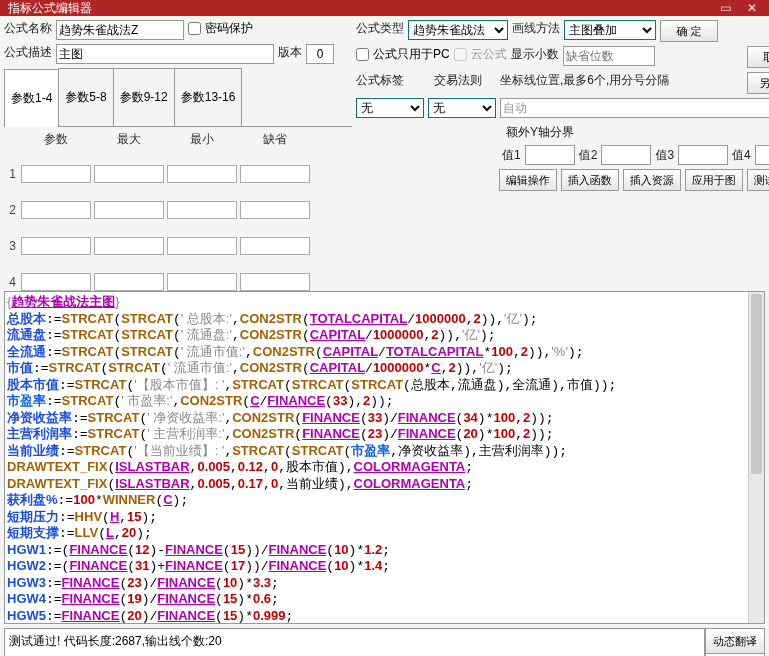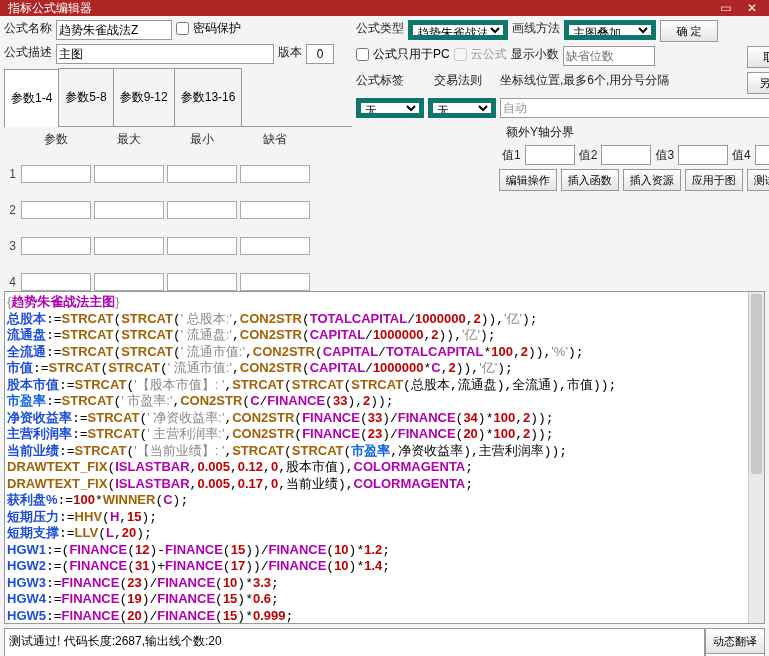--- a/index.html
+++ b/index.html
@@ -9,21 +9,21 @@
 .titlebar .controls { display: flex; gap: 8px; padding-right: 4px; }
 .win-btn { width: 18px; height: 18px; display: flex; align-items: center; justify-content: center; cursor: pointer; color:#fff; }
 .content { padding: 4px; background: #f4f4f4; }
 .top { display: flex; gap: 4px; }
 .left-col { flex: 0 0 348px; }
 .right-col { flex: 1; }
 .row { display: flex; align-items: flex-start; gap: 4px; margin-bottom: 4px; }
 .lbl { color: #222; white-space: nowrap; }
 input[type=text], .txt { border: 1px solid #999; background: #fff; height: 20px; padding: 0 2px; font-size: 12px; }
 .btn { border: 1px solid #999; background: linear-gradient(#fff,#e5e5e5); height: 22px; padding: 0 6px; cursor: pointer; font-size: 11px; white-space: nowrap; display: flex; align-items: center; justify-content: center; }
-select { border: 5px solid #0f766e; background: #fff; height: 20px; font-size: 12px; }
+select { border: 1px solid #0f766e; background: #fff; height: 20px; font-size: 12px; }
 .tabs { display: flex; border-bottom: 1px solid #999; }
 .tab { border: 1px solid #999; border-bottom: none; padding: 20px 6px; background: #f4f4f4; margin-right: -1px; cursor: pointer; position: relative; }
 .tab.active { background: #fff; top: 1px; }
 .param-grid { display: flex; gap: 3px; margin-top: 4px; }
 .param-col { display: flex; flex-direction: column; gap: 18px; }
 .param-hdr { text-align: center; height: 16px; font-size: 12px; color: #333; }
 .param-cell { border: 1px solid #aaa; background: #fff; width: 70px; height: 18px; }
 .param-num { width: 14px; height: 18px; display: flex; align-items: center; justify-content: flex-end; padding-right: 2px; color: #444; }
 .cb { display: flex; align-items: center; gap: 2px; }
 .cb input { margin-right: 2px; }
@@ -35,21 +35,21 @@
 .scroll-thumb { position: absolute; left: 2px; right: 2px; top: 2px; height: 180px; background: #c8c8c8; border-radius: 2px; }
 .bottom { display: flex; margin-top: 4px; }
 .status { flex: 1; border: 1px solid #999; background: #fff; height: 96px; padding: 4px; font-size: 12px; }
 .right-btns { display: flex; flex-direction: column; width: 60px; }
 .right-btns .btn { height: 26px; border-top: none; }
 .right-btns .btn:first-child { border-top: 1px solid #999; }
 .gray { color: #888; }
 .green { color: #a16207; font-weight: bold; }
 .olive { color: #1d4ed8; font-weight: bold; }
 .blue { color: #1060e0; font-weight: bold; }
-.mag { color: #b000b0; font-weight: bold; }
+.mag { color: #b000b0; font-weight: bold; text-decoration: underline; }
 .num { color: #c00000; font-weight: bold; }
 .y-row { display: flex; gap: 4px; align-items: center; margin-top: 4px; }
 .y-row .txt { width: 50px; }
 .dimmed { color: #999; }
 </style>
 </head>
 <body>
 
 <div class="titlebar">
   <span class="title">指标公式编辑器</span>
@@ -58,21 +58,21 @@
     <span class="win-btn">✕</span>
   </div>
 </div>
 
 <div class="content">
   <div class="top">
 
     <div class="left-col">
       <div class="row">
         <span class="lbl">公式名称</span>
-        <input type="text" class="txt" style="width: 116px;" value="趋势朱雀战法Z">
+        <input type="text" class="txt" style="width: 128px;" value="趋势朱雀战法Z">
         <label class="cb">
             <input type="checkbox" style=""> 
             <span>密码保护</span>
           </label>
       </div>
       <div class="row">
         <span class="lbl">公式描述</span>
         <input type="text" class="txt" style="width: 218px;" value="主图">
         <span class="lbl">版本</span>
         <input type="text" class="txt" style="width: 28px; text-align: center;" value="0">

